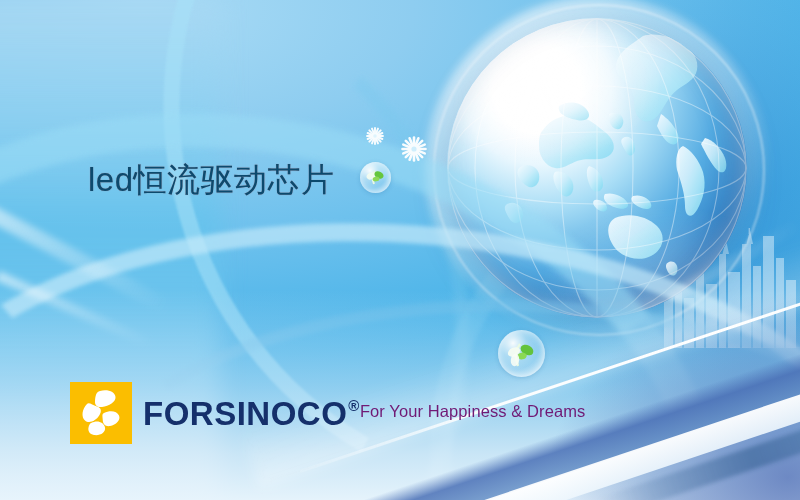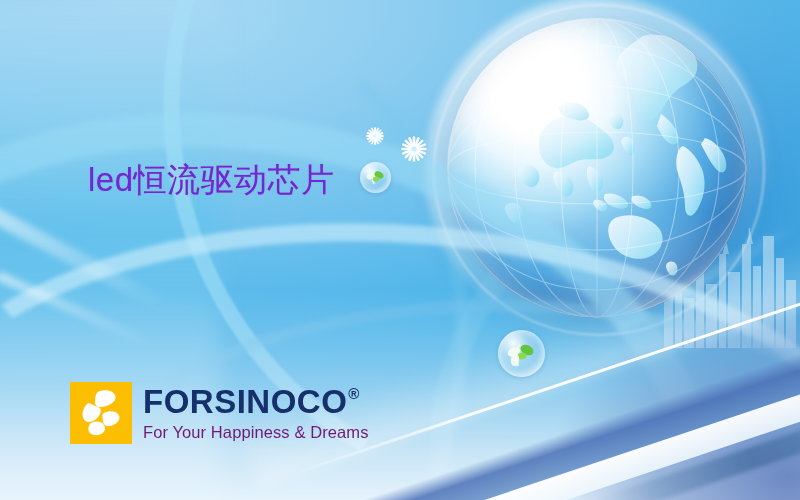--- a/index.html
+++ b/index.html
@@ -244,21 +244,21 @@
     filter: blur(6px);
   }
 
   
   .headline {
     position: absolute;
     left: 88px; top: 163px;
     width: 420px;
   }
   .headline-line {
-    color: #6d28d9;
+    color: #0c4a6e;
     font-size: 33px;
     line-height: 1.0;
     letter-spacing: 0.5px;
     white-space: nowrap;
     text-shadow: 0 0 1px rgba(248,32,0,0.35);
   }
   .headline-line-1 { margin-bottom: 26px; }
   .headline-line-2 { padding-left: 11px; }
 
   
@@ -269,21 +269,21 @@
     align-items: center;
   }
   .logo-mark {
     width: 62px; height: 62px;
     background: #fbbe00;
     flex: 0 0 auto;
   }
   .logo-text {
     margin-left: 11px;
     display: flex;
-    flex-direction: column;
+    flex-direction: row;
     justify-content: center;
   }
   .logo-word {
     color: #15306b;
     font-size: 33px;
     font-weight: bold;
     letter-spacing: 0.5px;
     line-height: 1;
     display: flex;
     align-items: flex-start;

